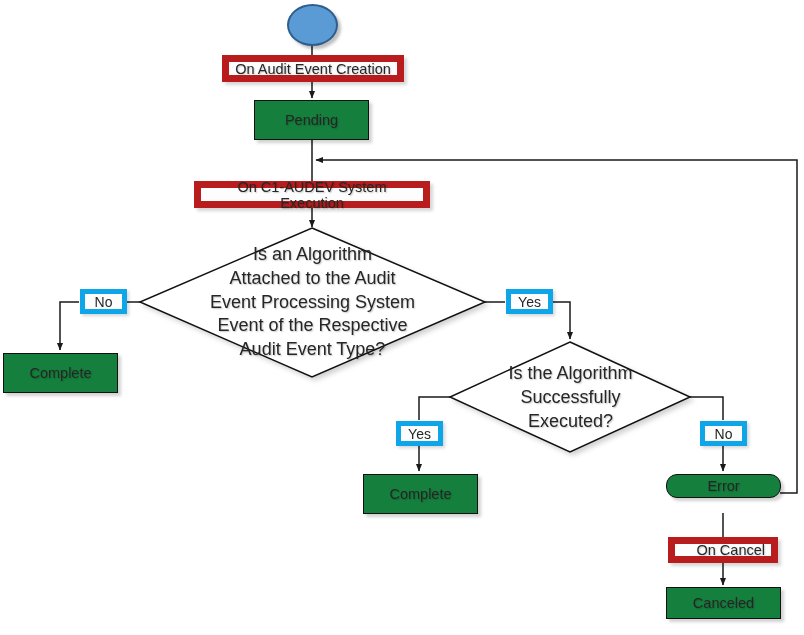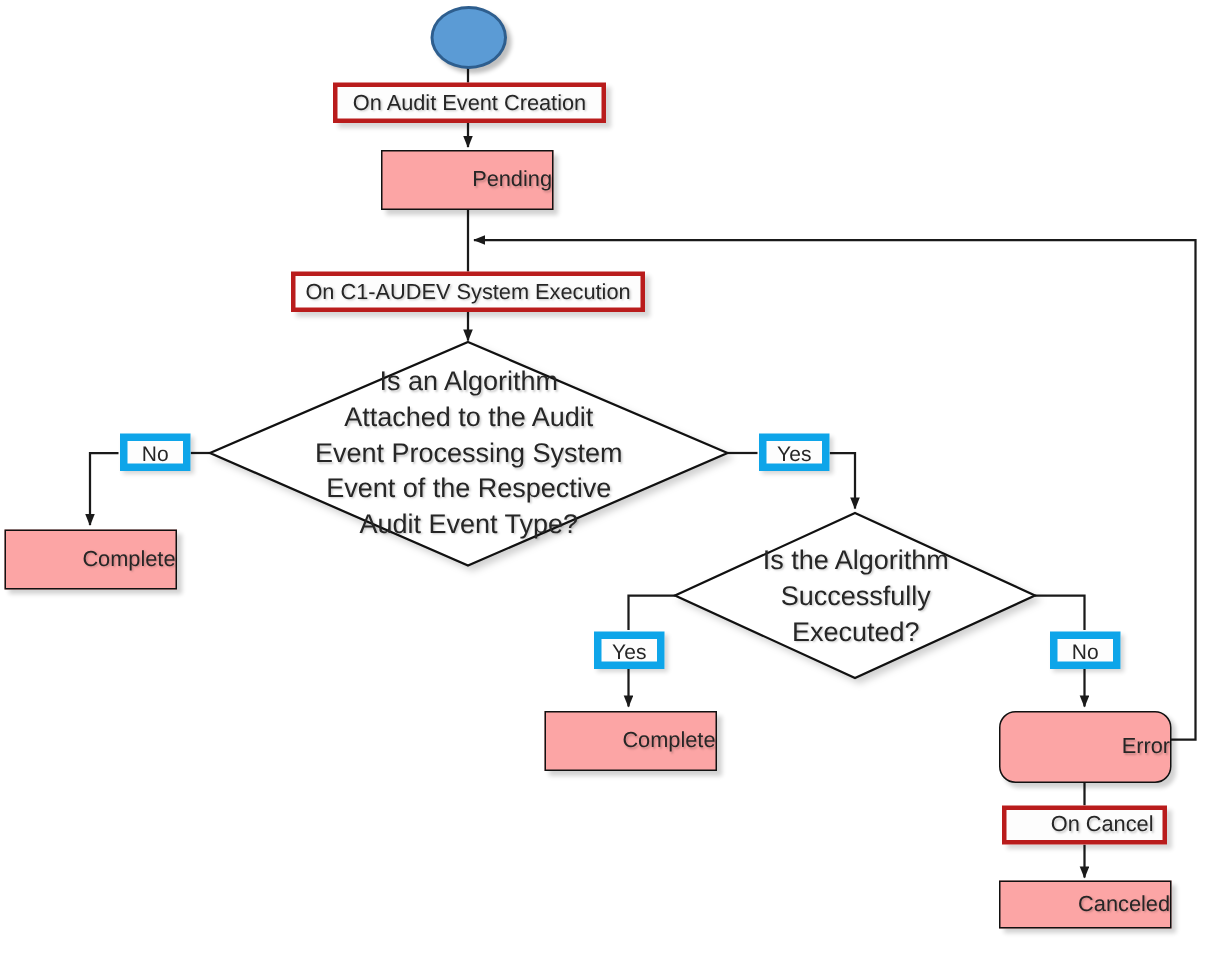--- a/index.html
+++ b/index.html
@@ -30,30 +30,29 @@
     position: absolute;
     box-sizing: border-box;
     display: flex;
     align-items: center;
     justify-content: center;
     text-align: center;
     color: #262626;
   }
   
   .state-box {
-    background: #fca5a5;
+    background: #15803d;
     border: 1.6px solid #111111;
     font-size: 14.5px;
     box-shadow: 3px 3px 3px rgba(0,0,0,0.18);
-    justify-content: flex-end;
   }
   
   .event-label {
     background: #fdfdfd;
-    border: 3px solid #b91c1c;
+    border: 7px solid #b91c1c;
     font-size: 14.5px;
     box-shadow: 3px 3px 3px rgba(0,0,0,0.16);
     padding: 0 6px;
   }
   
   .branch-label {
     background: #fdfdfd;
     border: 5px solid #0ea5e9;
     font-size: 14px;
     box-shadow: 2px 2px 3px rgba(0,0,0,0.16);
@@ -179,21 +178,21 @@
   </div>
 
   <div class="node branch-label" style="left:700px; top:421px; width:47px; height:25px;">
     <span>No</span>
   </div>
 
   <div class="node state-box" style="left:363px; top:474px; width:115px; height:40px;">
     <span class="text-shadow">Complete</span>
   </div>
 
-  <div class="node state-box" style="left:666px; top:474px; width:115px; height:48px;border-radius:11px;">
+  <div class="node state-box" style="left:666px; top:474px; width:115px; height:24px;border-radius:11px;">
     <span class="text-shadow">Error</span>
   </div>
 
   <div class="node event-label" style="left:668px; top:537px; width:110px; height:26px;justify-content:flex-end;">
     <span class="text-shadow">On Cancel</span>
   </div>
 
   <div class="node state-box" style="left:666px; top:587px; width:115px; height:32px;">
     <span class="text-shadow">Canceled</span>
   </div>

